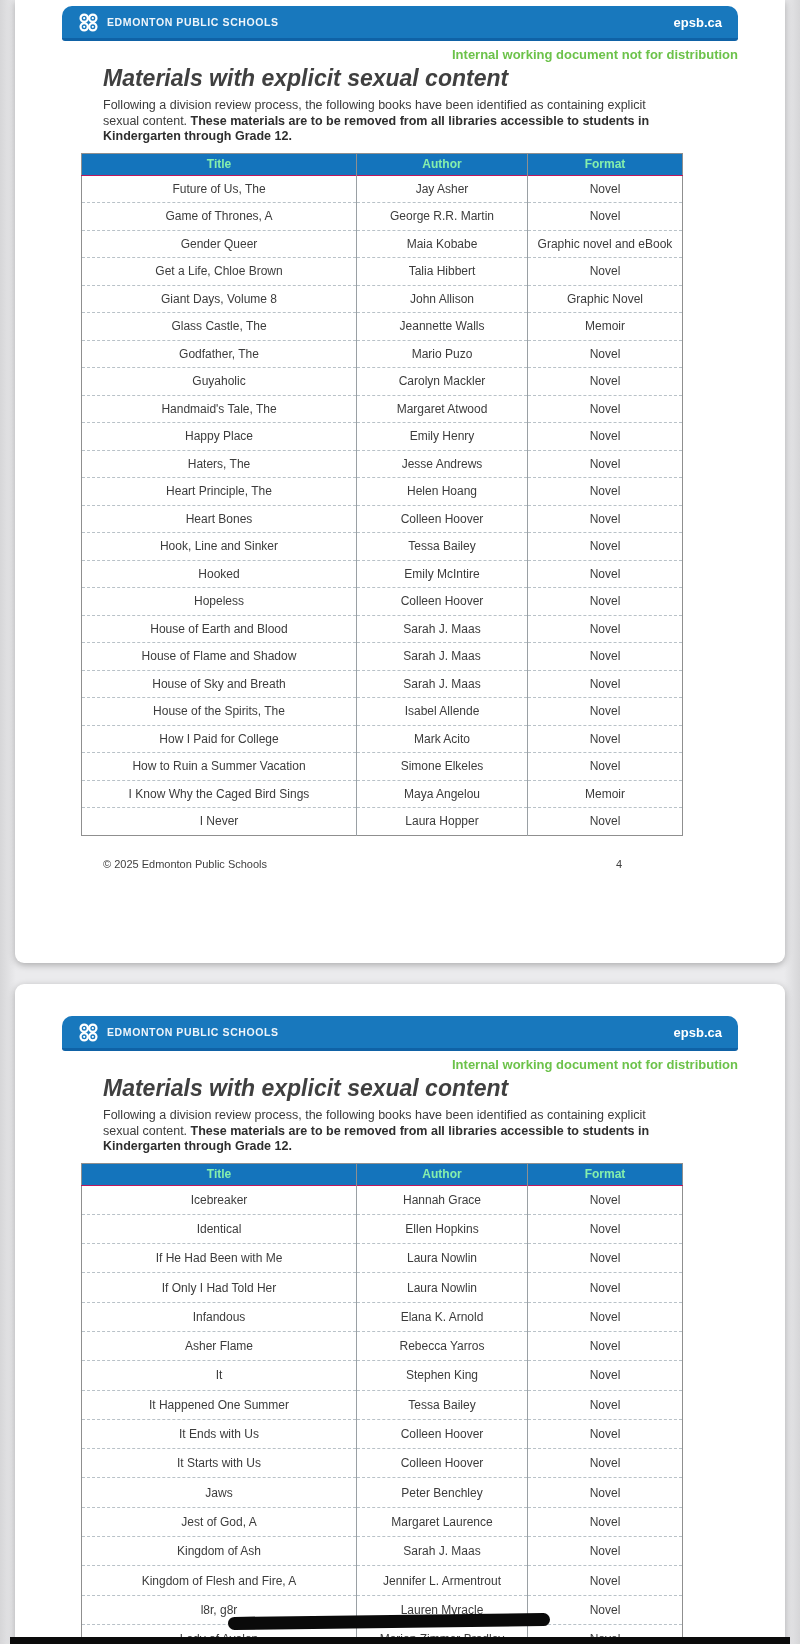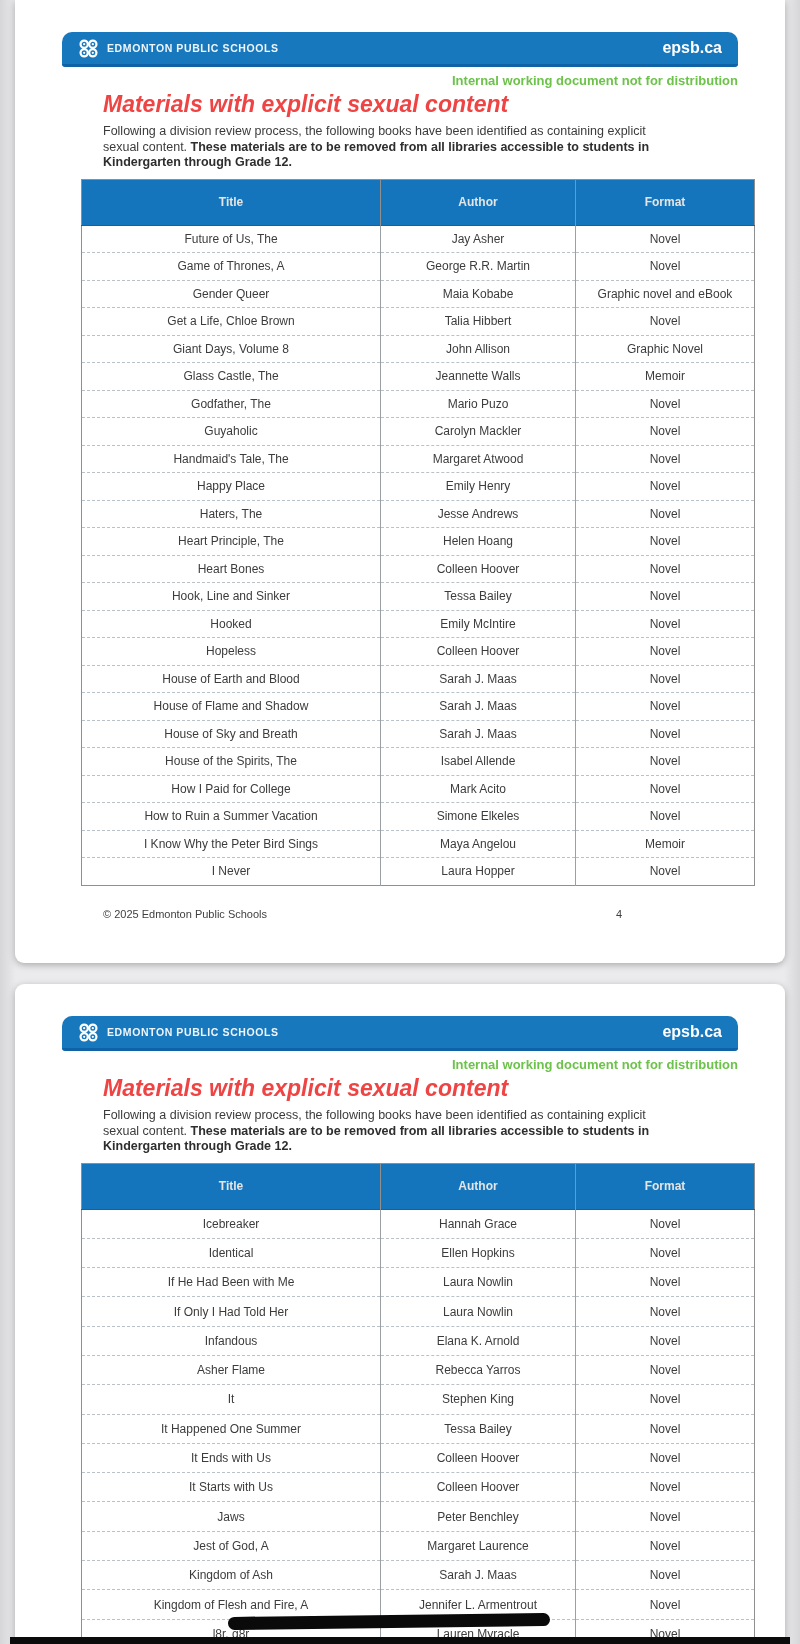--- a/index.html
+++ b/index.html
@@ -8,52 +8,52 @@
     background:linear-gradient(90deg,#d6d6d8 0px,#ebebed 16px,#ebebed 784px,#d6d6d8 800px);
     font-family:"Liberation Sans",sans-serif;
   }
   .page{
     position:absolute;left:15px;width:770px;background:#ffffff;
     box-shadow:0 2px 7px rgba(0,0,0,0.28);
   }
   .page1{top:0;height:963px;border-radius:0 0 9px 9px;}
   .page2{top:984px;height:680px;border-radius:9px;}
   .topbar{
-    margin:32px 47px 0 47px;height:35px;
+    margin:6px 47px 0 47px;height:35px;
     background:#1878bd;border-bottom:3px solid #0f62a6;
     border-radius:10px 10px 3px 3px;
     display:flex;align-items:center;padding:0 16px;box-sizing:border-box;
   }
   .page2 .topbar{margin-top:32px;}
   .logo{display:flex;align-items:center;margin-right:8px;}
   .org{
     color:rgba(255,255,255,0.93);font-size:10.5px;font-weight:bold;
     letter-spacing:0.6px;
   }
-  .site{margin-left:auto;color:#ffffff;font-size:16px;font-weight:bold;}
+  .site{margin-left:auto;color:#ffffff;font-size:13px;font-weight:bold;}
   .watermark{
     margin:7px 47px 0 0;text-align:right;
     color:#6cc24a;font-size:13px;font-weight:bold;line-height:14px;
   }
   .doc-title{
-    margin:3px 0 0 88px;color:#ef4444;font-size:23px;
+    margin:3px 0 0 88px;color:#404040;font-size:23px;
     font-style:italic;font-weight:bold;line-height:27px;
   }
   .intro{
     margin:6px 0 0 88px;width:572px;color:#3b3b3b;
     font-size:12.5px;line-height:15.5px;
   }
   .intro b{color:#2e2e2e;}
   .books{
     margin:8px 0 0 66px;border-collapse:collapse;table-layout:fixed;width:598px;
     border:1px solid #8f8f8f;
   }
   .books th{
-    background:#1474bc;color:#e5e5e5;font-size:12px;font-weight:bold;
-    height:21px;text-align:center;border-left:1px solid #8f8f8f;padding:12px;margin-left:36px;
+    background:#1474bc;color:#86efac;font-size:12px;font-weight:bold;
+    height:21px;text-align:center;border-left:1px solid #8f8f8f;padding:0;margin-left:36px;
   }
   .books td{
     font-size:12px;color:#3c3c3c;text-align:center;padding:0 4px;
     border-left:1px solid #9aa0a4;border-top:1px dashed #b9c2c8;
     overflow:hidden;white-space:nowrap;
   }
   .books tbody tr:first-child td{border-top:1px solid #be185d;}
   .books th:first-child,.books td:first-child{border-left:none;}
   .books th:nth-child(1),.books td:nth-child(1){width:274px;}
   .books th:nth-child(2),.books td:nth-child(2){width:170px;}
@@ -213,21 +213,21 @@
           <td>How I Paid for College</td>
           <td>Mark Acito</td>
           <td>Novel</td>
         </tr>
         <tr>
           <td>How to Ruin a Summer Vacation</td>
           <td>Simone Elkeles</td>
           <td>Novel</td>
         </tr>
         <tr>
-          <td>I Know Why the Peter Bird Sings</td>
+          <td>I Know Why the Caged Bird Sings</td>
           <td>Maya Angelou</td>
           <td>Memoir</td>
         </tr>
         <tr>
           <td>I Never</td>
           <td>Laura Hopper</td>
           <td>Novel</td>
         </tr>
       </tbody>
     </table>

